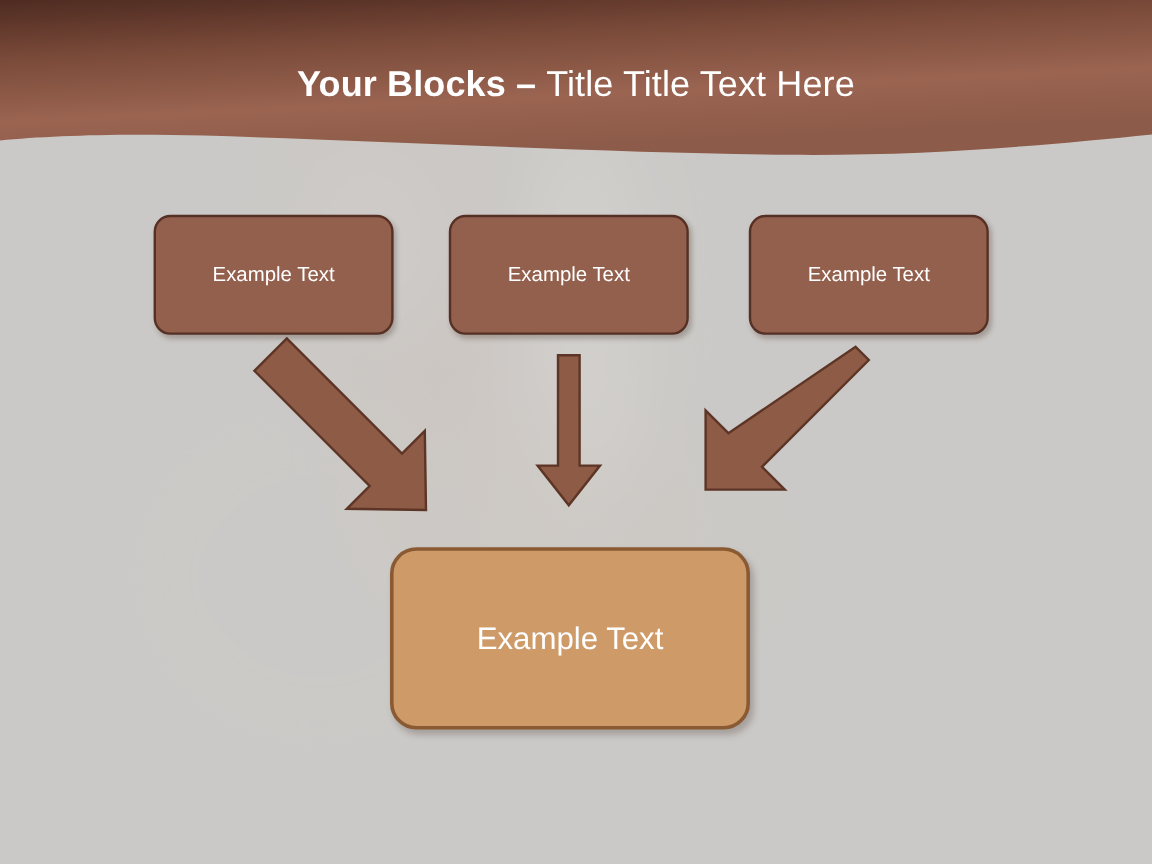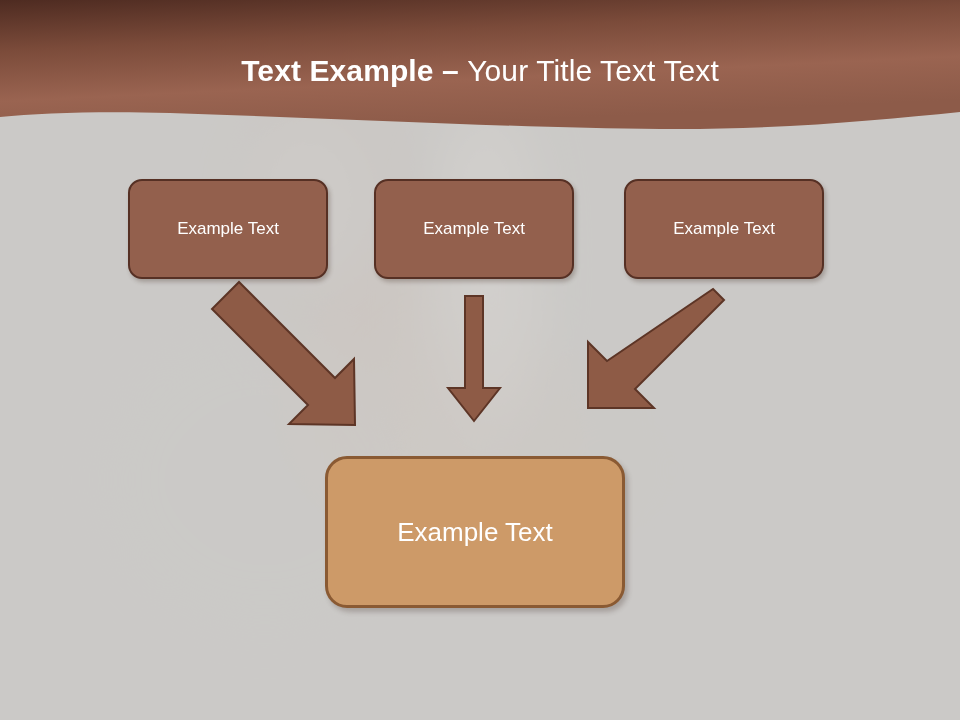--- a/index.html
+++ b/index.html
@@ -139,21 +139,21 @@
           <stop offset="35%" stop-color="#7b4b3a"></stop>
           <stop offset="70%" stop-color="#9a6451"></stop>
           <stop offset="100%" stop-color="#8d5b49"></stop>
         </linearGradient>
       </defs>
       <path d="M0,0 L960,0 L960,112 C880,120 780,130 660,129 C520,128 330,118 170,113 C100,111 40,113 0,117 Z" fill="url(#hdrGrad)"></path>
     </svg>
   </div>
 
   <div class="title">
-    <span class="strong">Text Example </span><span class="strong">– </span><span class="rest">Your Title Text Text</span>
+    <span class="strong">Your Blocks </span><span class="strong">– </span><span class="rest">Title Title Text Here</span>
   </div>
 
   <svg class="arrows" viewBox="0 0 960 720" xmlns="http://www.w3.org/2000/svg">
 
     <g>
       <path class="arrow-shape" d="M233,289 L244,278 L340,374 L359,355 L360,421 L294,420 L313,401 L217,305 Z" transform="translate(-5,4) rotate(0)"></path>
     </g>
 
     <g>
       <path class="arrow-shape" d="M465,296 L483,296 L483,388 L500,388 L474,421 L448,388 L465,388 Z"></path>

